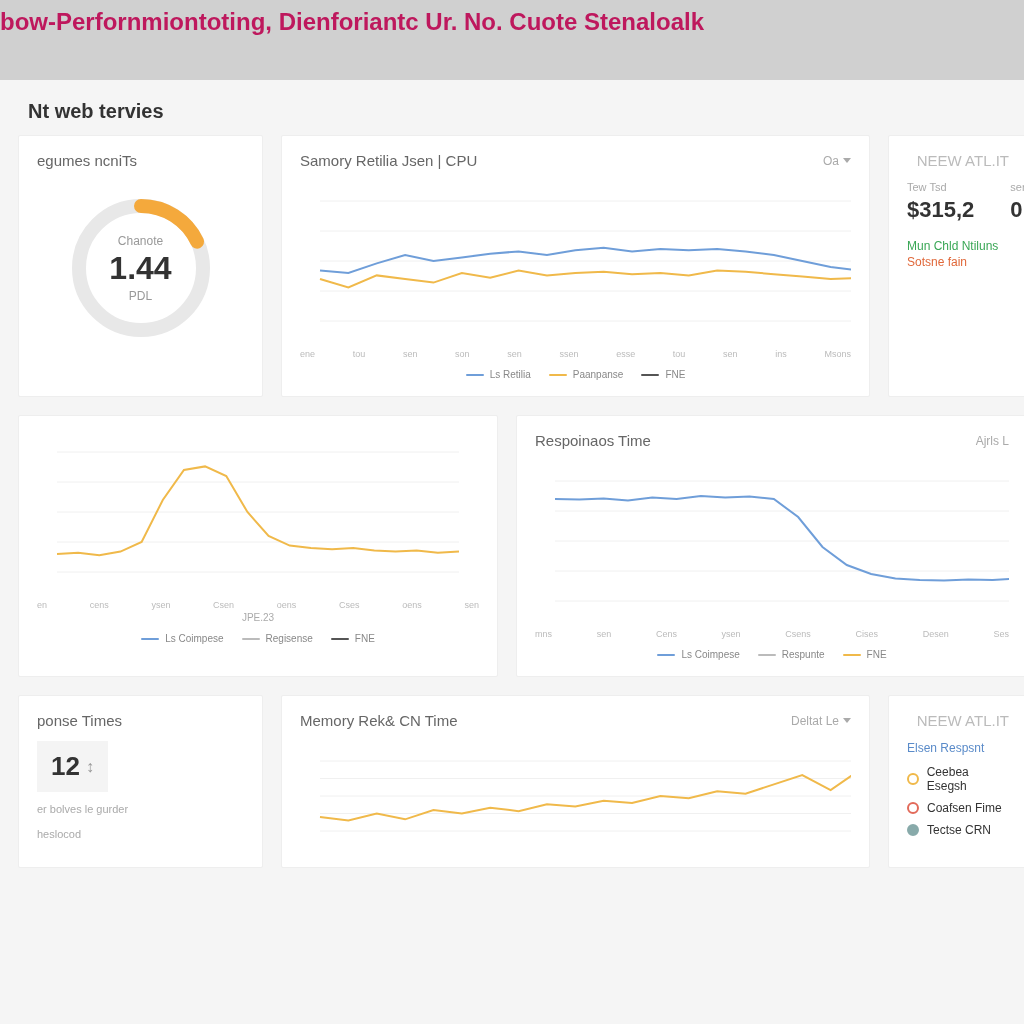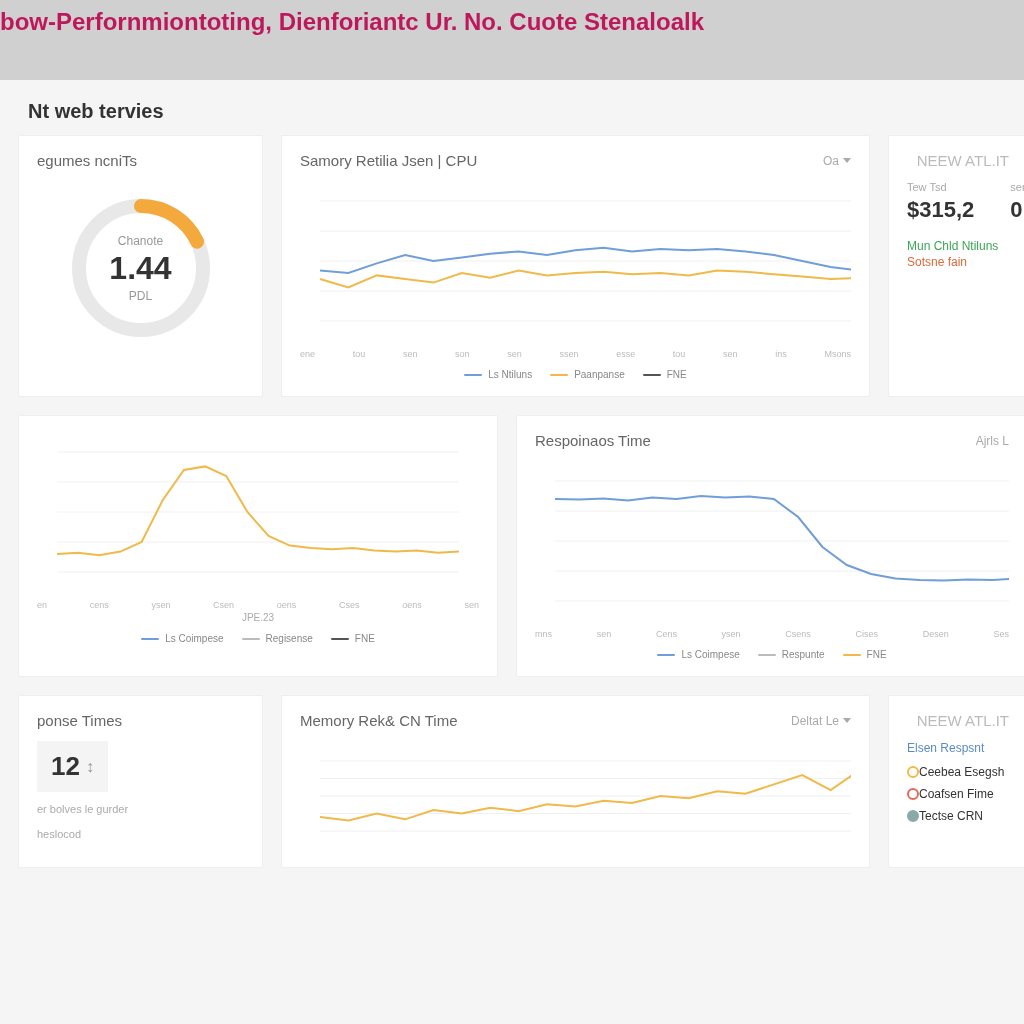--- a/index.html
+++ b/index.html
@@ -70,21 +70,21 @@
   padding: 10px 14px;
   font-size: 26px;
   font-weight: 600;
   display: inline-flex;
   align-items: center;
   gap: 6px;
 }
 .sub-note { font-size: 11px; color: #aaa; margin-top: 10px; line-height: 1.4; }
 .alert-list { margin-top: 8px; }
 .alert-list .hd { font-size: 12px; color: #5a8bc9; margin-bottom: 10px; }
-.alert-item { display: flex; align-items: center; font-size: 12px; margin-bottom: 8px; }
+.alert-item { display: flex; align-items: center; gap: 8px; font-size: 12px; margin-bottom: 8px; }
 .dot { width: 12px; height: 12px; border-radius: 50%; border: 2px solid; display: inline-block; }
 .dot.y { border-color: #f0b94a; background: #fff; }
 .dot.r { border-color: #e26a5a; background: #fff; }
 .dot.g { border-color: #8aa; background: #8aa; }
 .card.c1 { flex: 0 0 245px; margin-left: -10px; }
 .card.c2 { flex: 1; }
 .card.c3 { flex: 0 0 140px; margin-right: -4px; }
 .card.half { flex: 0 0 480px; margin-left: -10px; }
 .card.half2 { flex: 1; margin-right: -4px; }
 .card.b1 { flex: 0 0 245px; margin-left: -10px; }
@@ -148,21 +148,21 @@
             <span>ssen</span>
             <span>esse</span>
             <span>tou</span>
             <span>sen</span>
             <span>ins</span>
             <span>Msons</span>
           </div></div>
       <div class="legend">
           <div class="legend-item">
             <div class="legend-swatch" style="background: rgb(111, 158, 217);"></div>
-            <span>Ls Ntiluns</span>
+            <span>Ls Retilia</span>
           </div>
           <div class="legend-item">
             <div class="legend-swatch" style="background: rgb(240, 185, 74);"></div>
             <span>Paanpanse</span>
           </div>
           <div class="legend-item">
             <div class="legend-swatch" style="background: rgb(85, 85, 85);"></div>
             <span>FNE</span>
           </div>
         </div>

